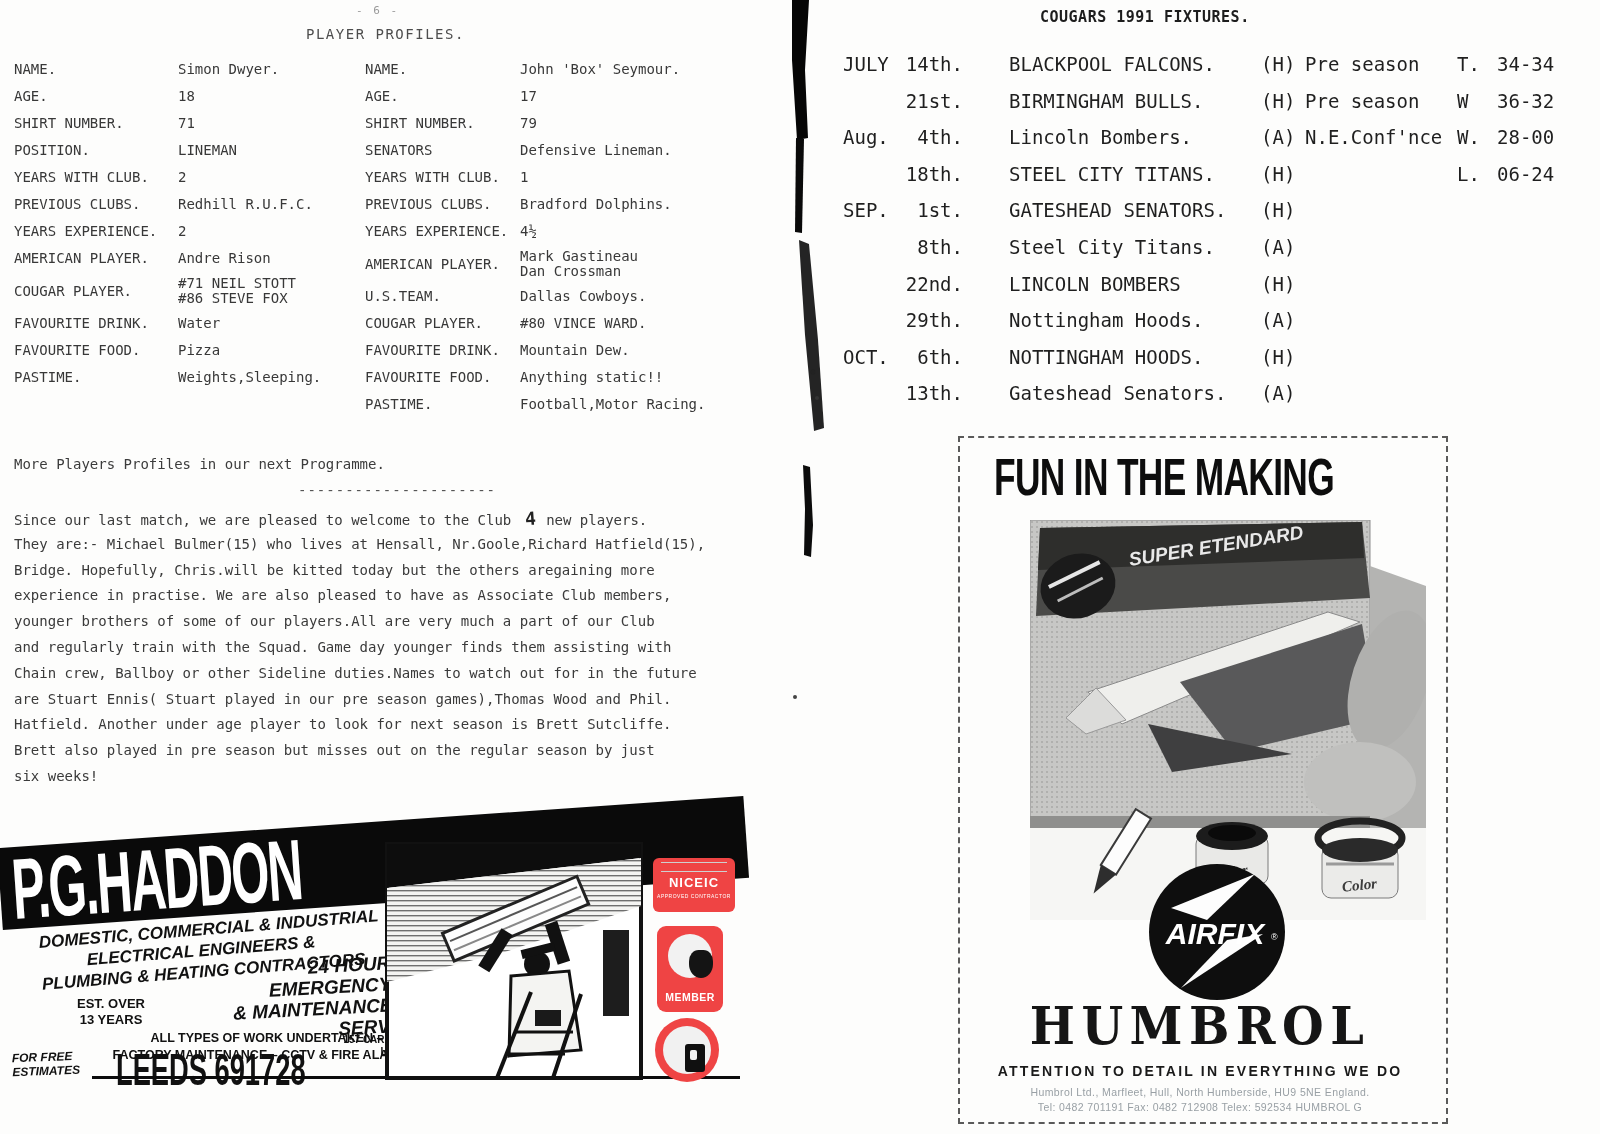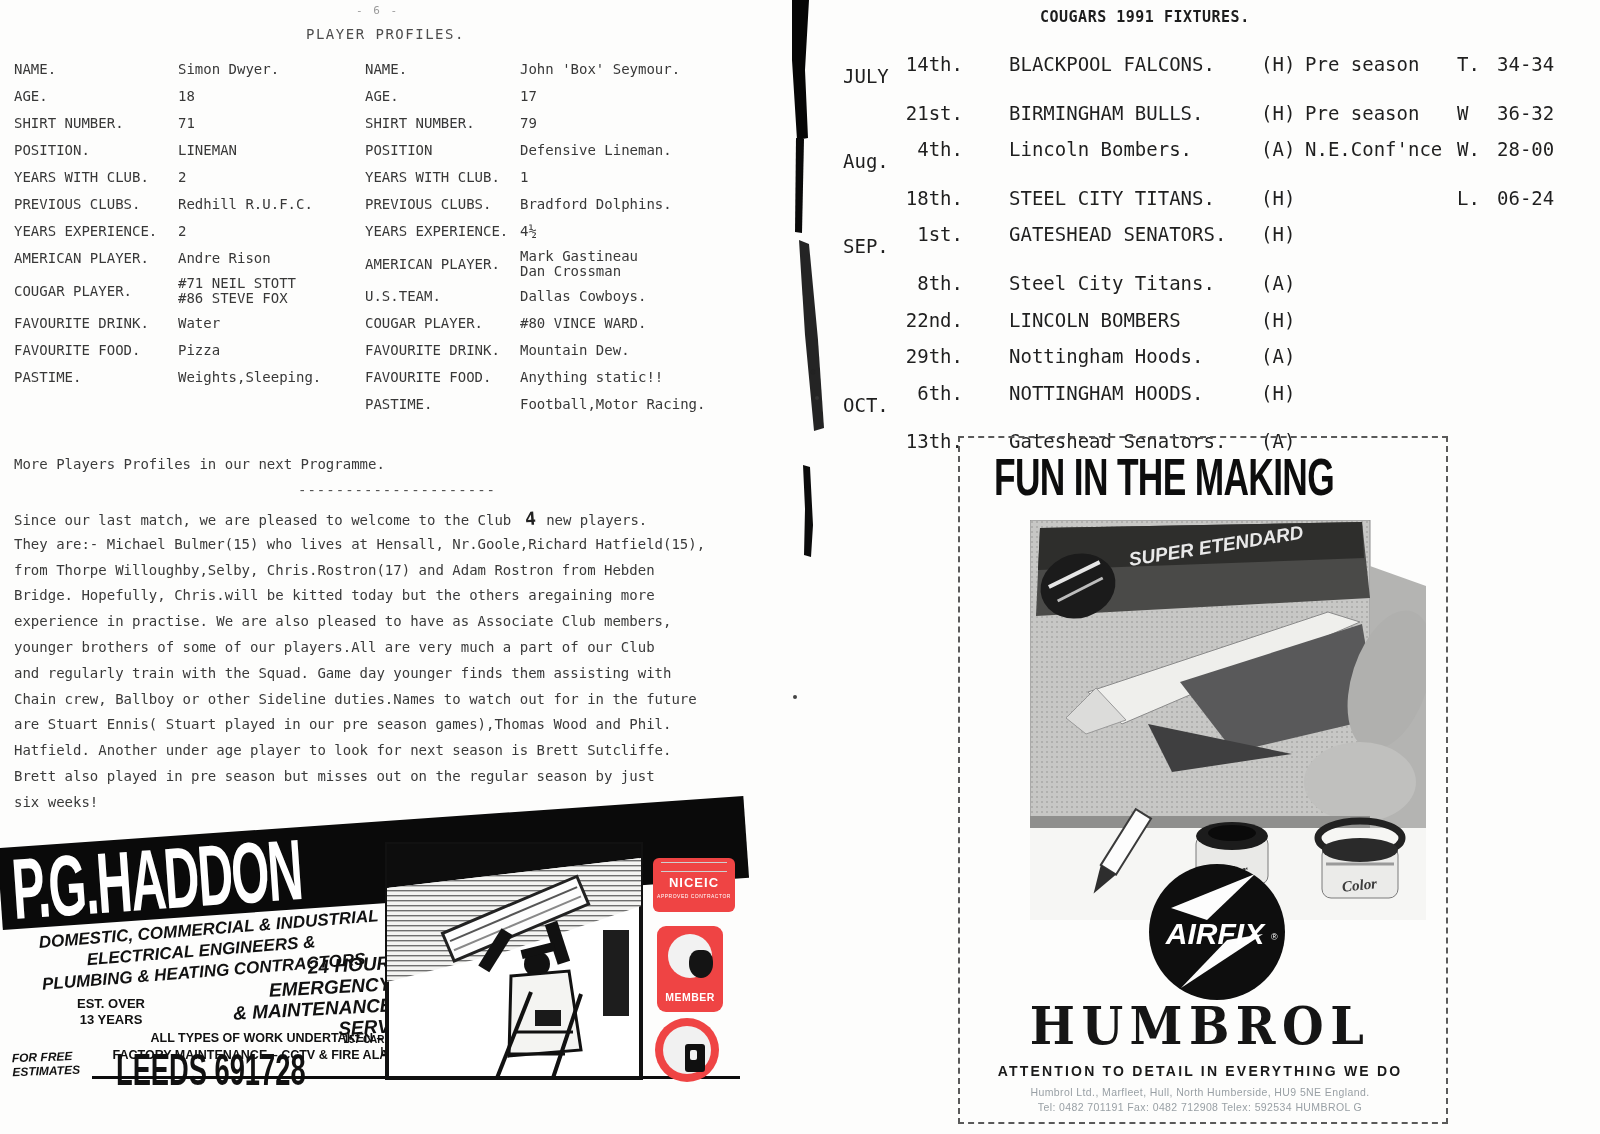--- a/index.html
+++ b/index.html
@@ -22,21 +22,21 @@
   .more-note{left:14px;top:456px;font-size:14px;color:#3c3c3c;}
   .divider{left:298px;top:482px;font-size:14px;color:#555;letter-spacing:1px;}
   .welcome{left:14px;top:506px;width:712px;font-size:14px;color:#3a3a3a;}
   .welcome .wl{line-height:25.8px;height:25.8px;white-space:nowrap;}
   .hand-four{display:inline-block;font-weight:bold;font-size:18px;transform:rotate(-4deg);
              margin:0 10px 0 14px;color:#222;}
   
   .fx-title{left:1040px;top:8px;font-size:15px;font-weight:bold;color:#1d1d1d;letter-spacing:.5px;}
   .fixtures{left:843px;top:54px;font-size:19px;color:#1f1f1f;}
   .fx-row{display:flex;line-height:20px;margin-bottom:16.6px;}
-  .fx-month{width:62px;margin-top:12px;}
+  .fx-month{width:62px;}
   .fx-day{width:58px;text-align:right;}
   .fx-gap{width:46px;}
   .fx-team{width:252px;}
   .fx-venue{width:44px;}
   .fx-note{width:152px;}
   .fx-result{width:40px;}
   .fx-score{width:74px;}
   
   .spine{left:770px;top:0;}
   
@@ -160,21 +160,21 @@
       </div>
     <div class="pr-row">
         <span class="pr-label">AGE.</span>
         <span class="pr-value">17</span>
       </div>
     <div class="pr-row">
         <span class="pr-label">SHIRT NUMBER.</span>
         <span class="pr-value">79</span>
       </div>
     <div class="pr-row">
-        <span class="pr-label">POSITION</span>
+        <span class="pr-label">SENATORS</span>
         <span class="pr-value">Defensive Lineman.</span>
       </div>
     <div class="pr-row">
         <span class="pr-label">YEARS WITH CLUB.</span>
         <span class="pr-value">1</span>
       </div>
     <div class="pr-row">
         <span class="pr-label">PREVIOUS CLUBS.</span>
         <span class="pr-value">Bradford Dolphins.</span>
       </div>
@@ -208,21 +208,20 @@
         <span class="pr-value">Football,Motor Racing.</span>
       </div>
   </div>
 
   <div class="abs more-note">More Players Profiles in our next Programme.</div>
   <div class="abs divider">---------------------</div>
 
   <div class="abs welcome">
     <div class="wl"><span>Since our last match, we are pleased to welcome to the Club</span><span class="hand-four">4</span><span>new players.</span></div>
     <div class="wl">They are:- Michael Bulmer(15) who lives at Hensall, Nr.Goole,Richard Hatfield(15),</div>
-    <div class="wl">from Thorpe Willoughby,Selby, Chris.Rostron(17) and Adam Rostron from Hebden</div>
     <div class="wl">Bridge. Hopefully, Chris.will be kitted today but the others aregaining more</div>
     <div class="wl">experience in practise. We are also pleased to have as Associate Club members,</div>
     <div class="wl">younger brothers of some of our players.All are very much a part of our Club</div>
     <div class="wl">and regularly train with the Squad. Game day younger finds them assisting with</div>
     <div class="wl">Chain crew, Ballboy or other Sideline duties.Names to watch out for in the future</div>
     <div class="wl">are Stuart Ennis( Stuart played in our pre season games),Thomas Wood and Phil.</div>
     <div class="wl">Hatfield. Another under age player to look for next season is Brett Sutcliffe.</div>
     <div class="wl">Brett also played in pre season but misses out on the regular season by just</div>
     <div class="wl">six weeks!</div>
   </div>

